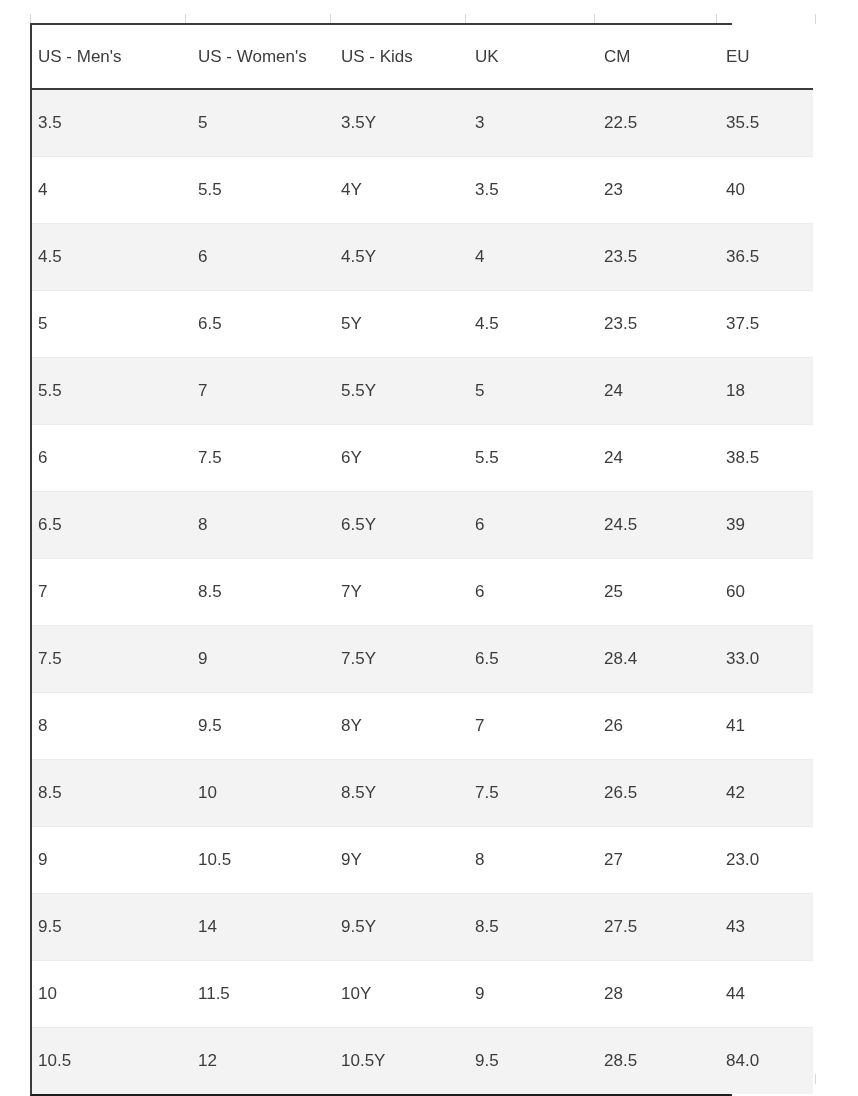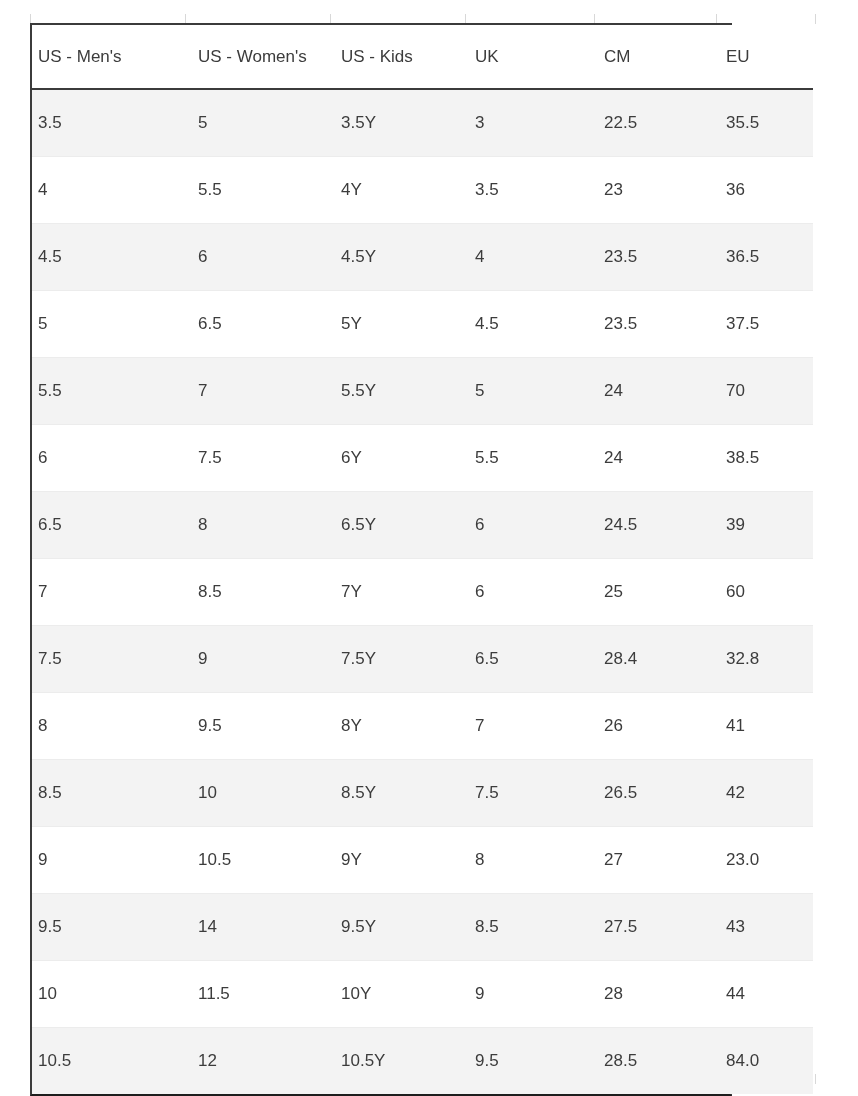--- a/index.html
+++ b/index.html
@@ -144,21 +144,21 @@
             <td>3</td>
             <td>22.5</td>
             <td>35.5</td>
           </tr>
           <tr class="plain">
             <td>4</td>
             <td>5.5</td>
             <td>4Y</td>
             <td>3.5</td>
             <td>23</td>
-            <td>36</td>
+            <td>40</td>
           </tr>
           <tr class="striped">
             <td>4.5</td>
             <td>6</td>
             <td>4.5Y</td>
             <td>4</td>
             <td>23.5</td>
             <td>36.5</td>
           </tr>
           <tr class="plain">
@@ -168,21 +168,21 @@
             <td>4.5</td>
             <td>23.5</td>
             <td>37.5</td>
           </tr>
           <tr class="striped">
             <td>5.5</td>
             <td>7</td>
             <td>5.5Y</td>
             <td>5</td>
             <td>24</td>
-            <td>70</td>
+            <td>18</td>
           </tr>
           <tr class="plain">
             <td>6</td>
             <td>7.5</td>
             <td>6Y</td>
             <td>5.5</td>
             <td>24</td>
             <td>38.5</td>
           </tr>
           <tr class="striped">
@@ -200,21 +200,21 @@
             <td>6</td>
             <td>25</td>
             <td>60</td>
           </tr>
           <tr class="striped">
             <td>7.5</td>
             <td>9</td>
             <td>7.5Y</td>
             <td>6.5</td>
             <td>28.4</td>
-            <td>32.8</td>
+            <td>33.0</td>
           </tr>
           <tr class="plain">
             <td>8</td>
             <td>9.5</td>
             <td>8Y</td>
             <td>7</td>
             <td>26</td>
             <td>41</td>
           </tr>
           <tr class="striped">

